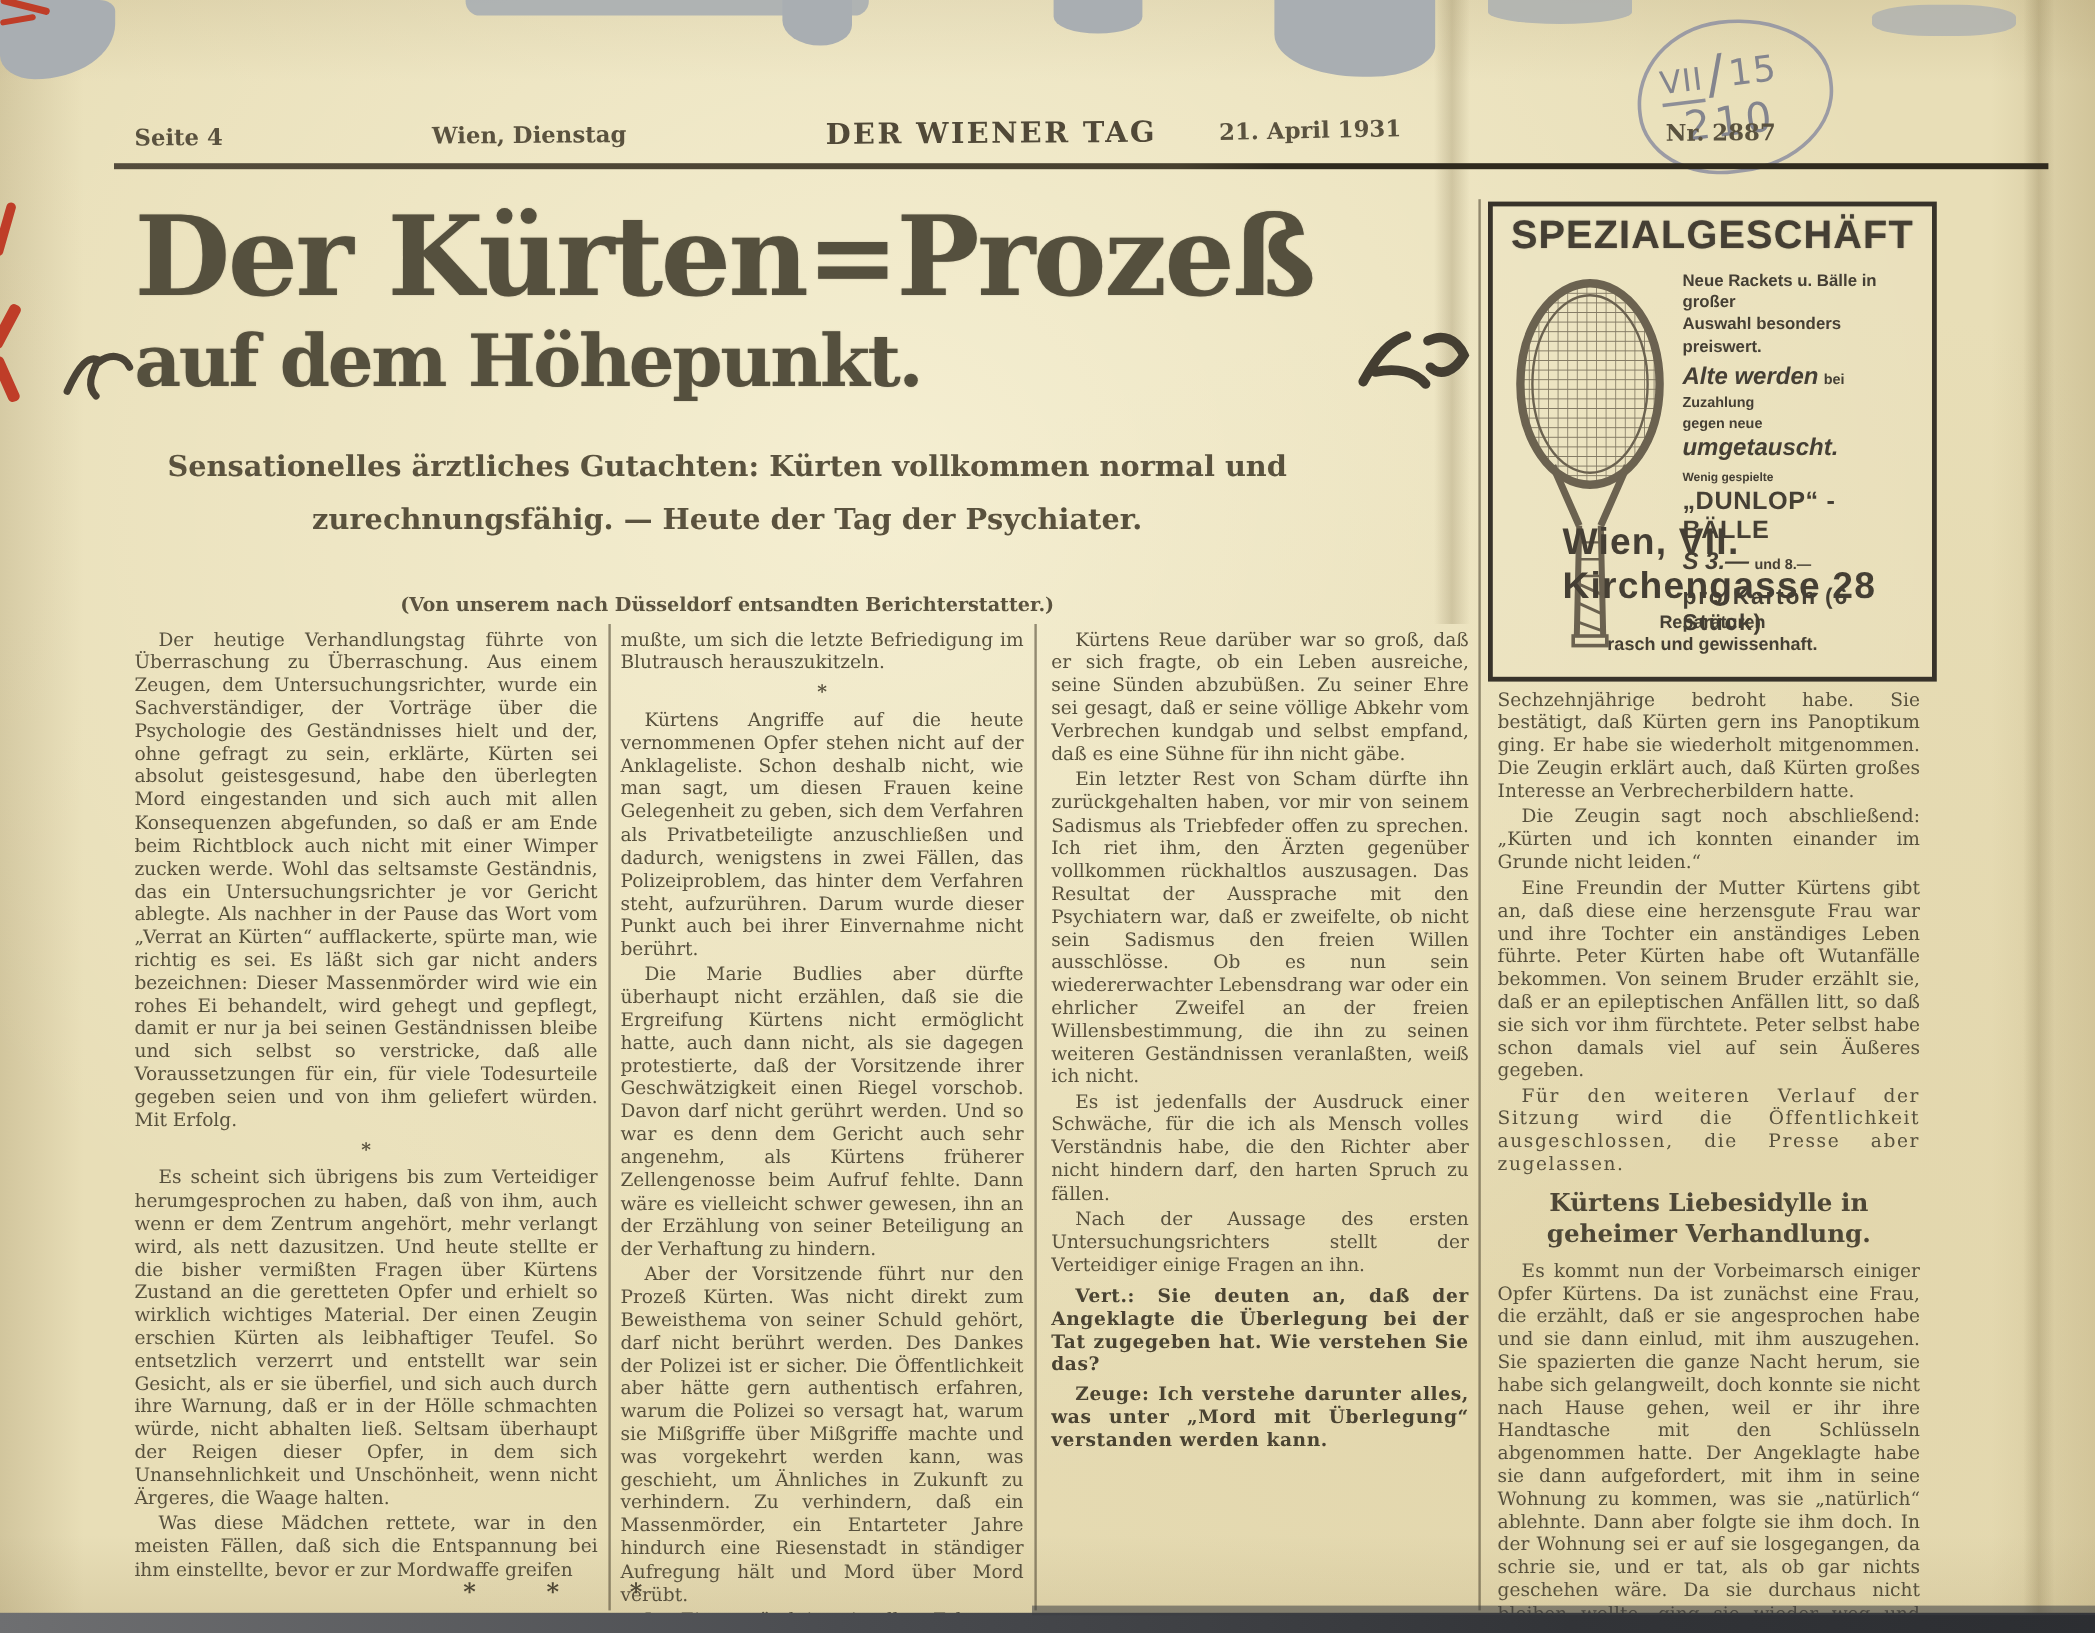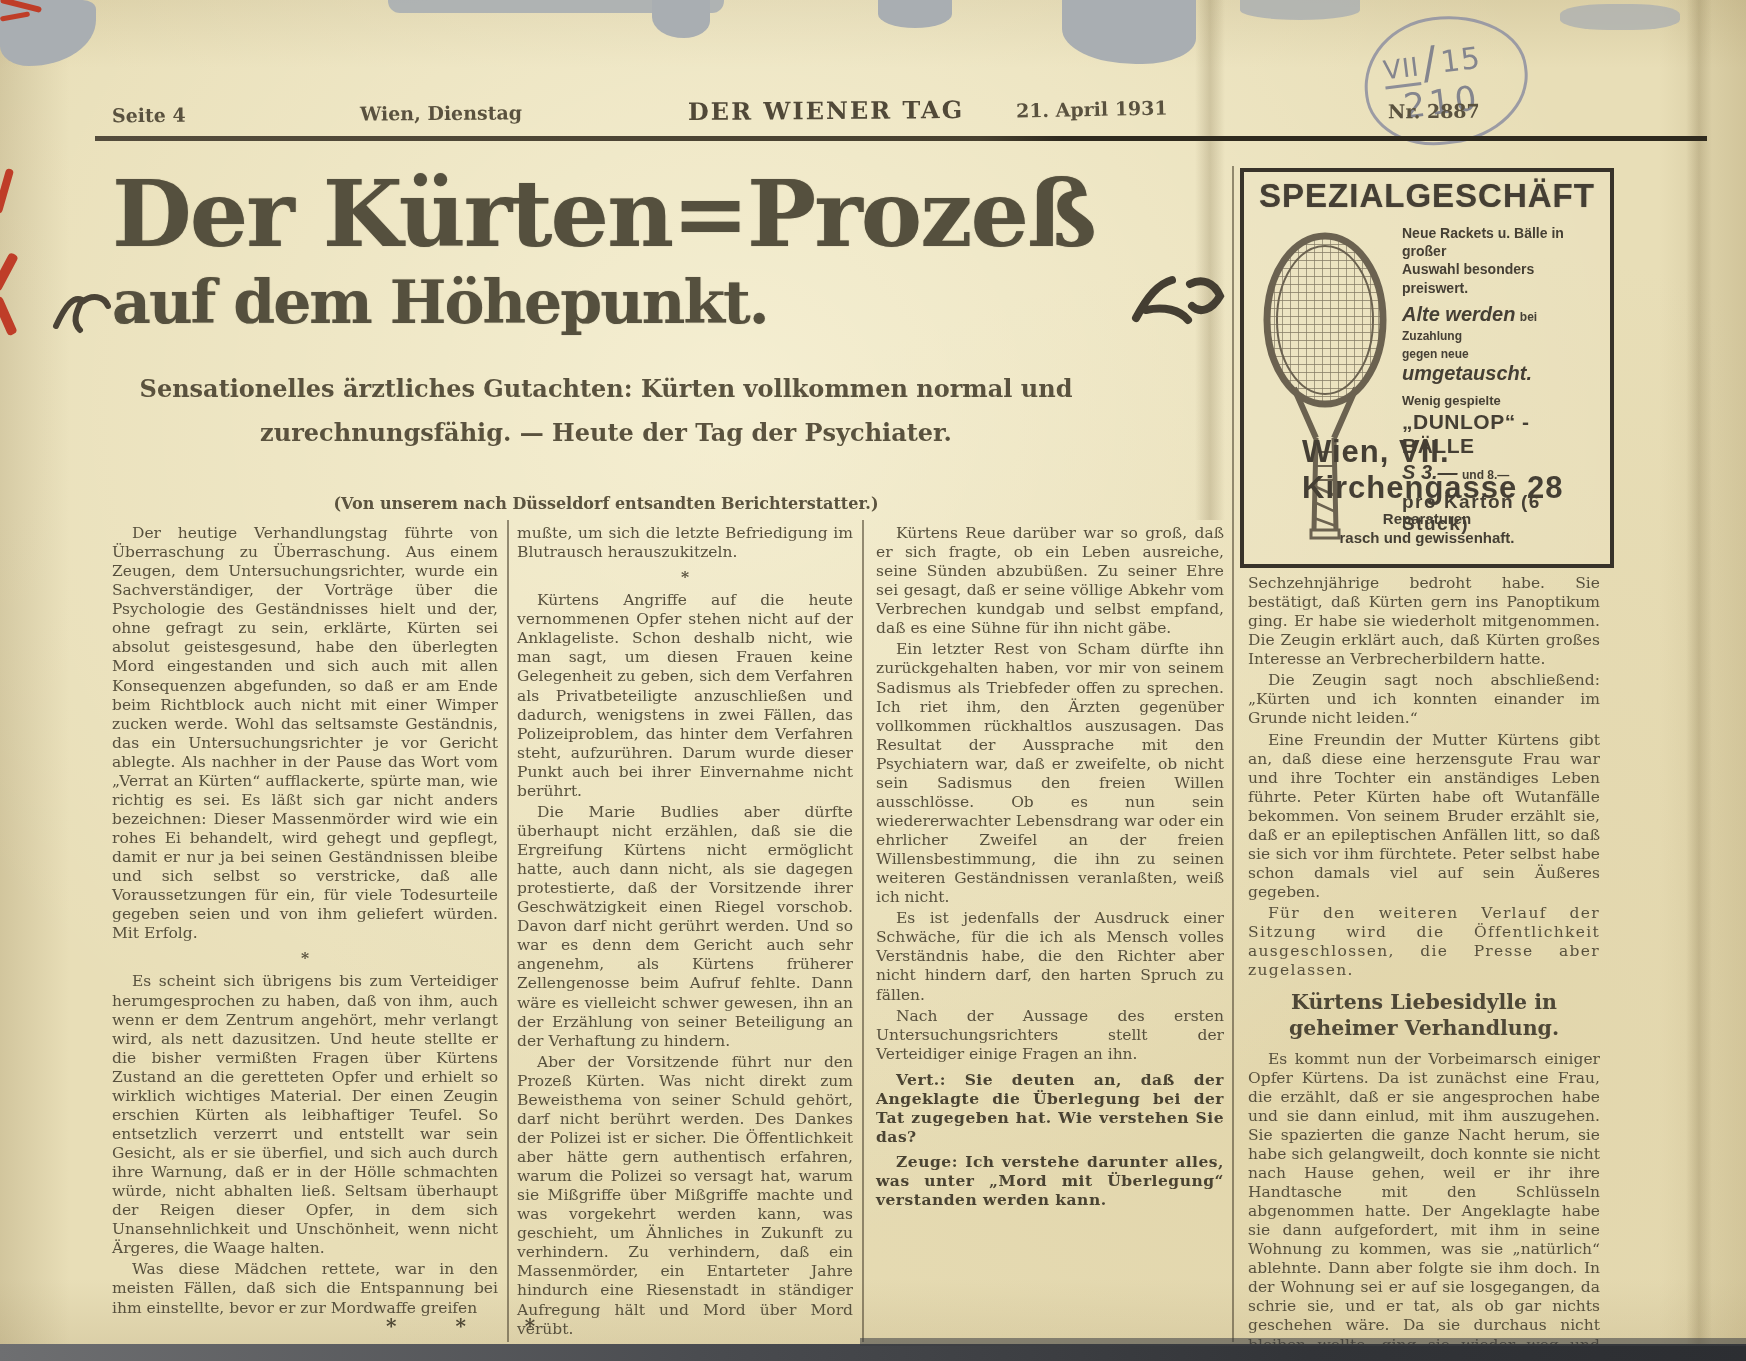--- a/index.html
+++ b/index.html
@@ -49,21 +49,21 @@
   
   .ad{width:366px;height:392px;border:4px solid #38332a;background:rgba(238,230,198,.35);
       font-family:"Liberation Sans",sans-serif;color:#453f34;}
   .ad-title{position:absolute;left:0;top:5px;width:100%;text-align:center;font-size:33px;font-weight:900;
             letter-spacing:1px;color:#453f34;text-shadow:0 0 1px rgba(60,54,42,.6);}
   .ad-stack{position:absolute;left:158px;top:52px;width:198px;}
   .ad-s1{font-size:14px;font-weight:bold;line-height:1.3;}
   .ad-big{font-size:20px;font-weight:bold;font-style:italic;}
   .ad-sm{font-size:12px;font-weight:bold;}
   .ad-row{margin-top:6px;}
-  .ad-wenig{font-size:13px;font-weight:bold;margin-top:8px;}
+  .ad-wenig{font-size:10px;font-weight:bold;margin-top:8px;}
   .ad-dunlop{font-size:21px;font-weight:900;letter-spacing:.5px;margin-top:2px;}
   .ad-preis{margin-top:3px;}
   .ad-karton{font-size:19px;font-weight:bold;letter-spacing:1.5px;margin-top:7px;}
   .ad-addr{position:absolute;left:58px;top:262px;font-size:31px;font-weight:900;line-height:1.15;
            letter-spacing:1px;color:#453f34;}
   .ad-foot{position:absolute;left:0;top:338px;width:100%;text-align:center;font-size:15px;font-weight:bold;line-height:1.25;}
   
   .grey{background:#a9aeb2;}
   .red{background:#bf3d28;}
   .bottom-band{background:linear-gradient(to right,#6e6f71 0,#4a4c50 40%,#323438 75%,#2c2e32 100%);}

